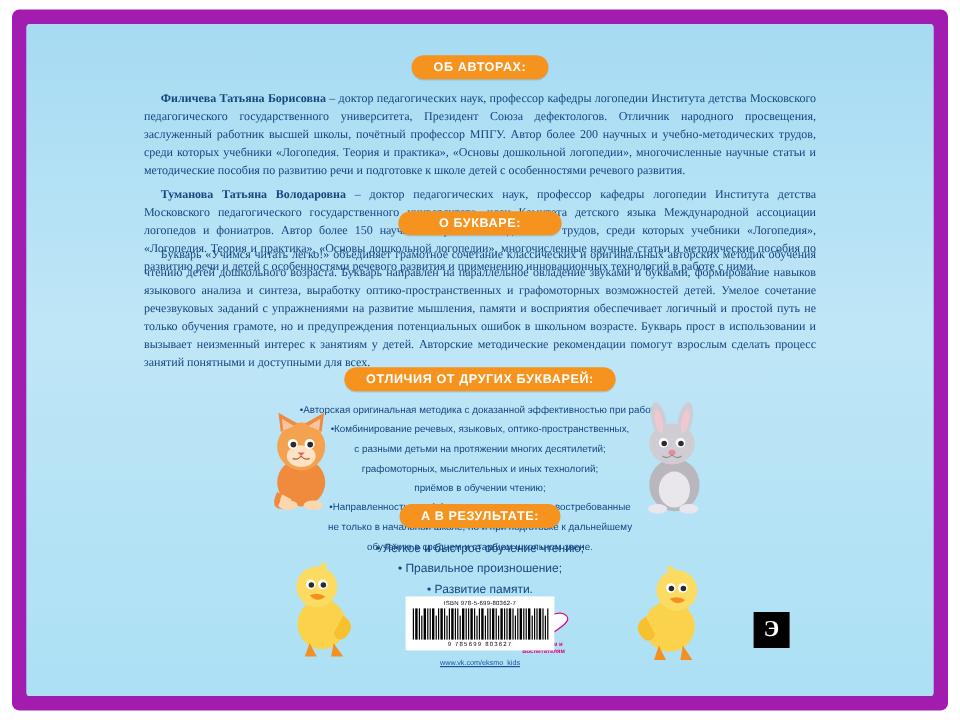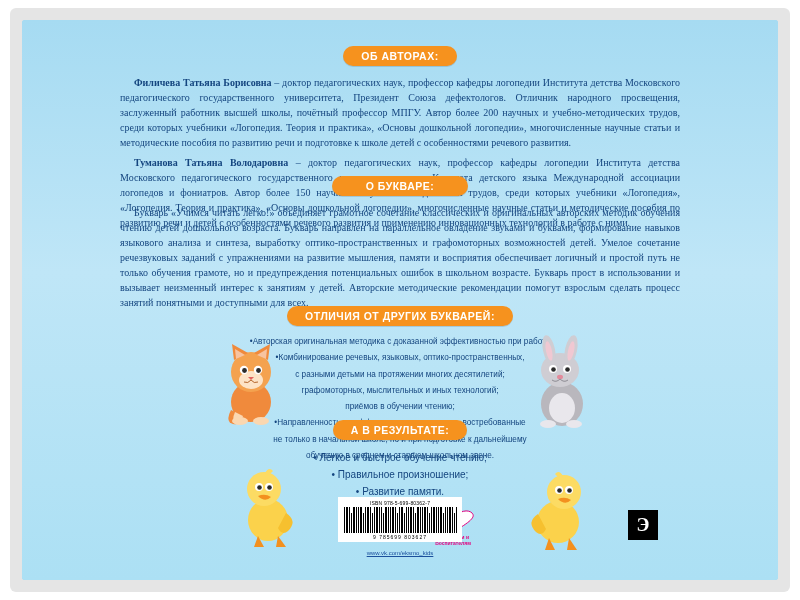--- a/index.html
+++ b/index.html
@@ -6,21 +6,21 @@
   body{
     width:800px;height:600px;
     background:#ffffff;
     font-family:"Liberation Sans", sans-serif;
     overflow:hidden;
   }
   .page{
     position:absolute;
     left:10px;top:8px;
     width:780px;height:584px;
-    background:#e5e5e5;
+    background:#a21caf;
     border-radius:6px;
     box-sizing:border-box;
   }
   .inner{
     position:absolute;
     left:12px;top:12px;right:12px;bottom:12px;
     background:#9ed7f0;
     border-radius:3px;
     overflow:hidden;
   }

